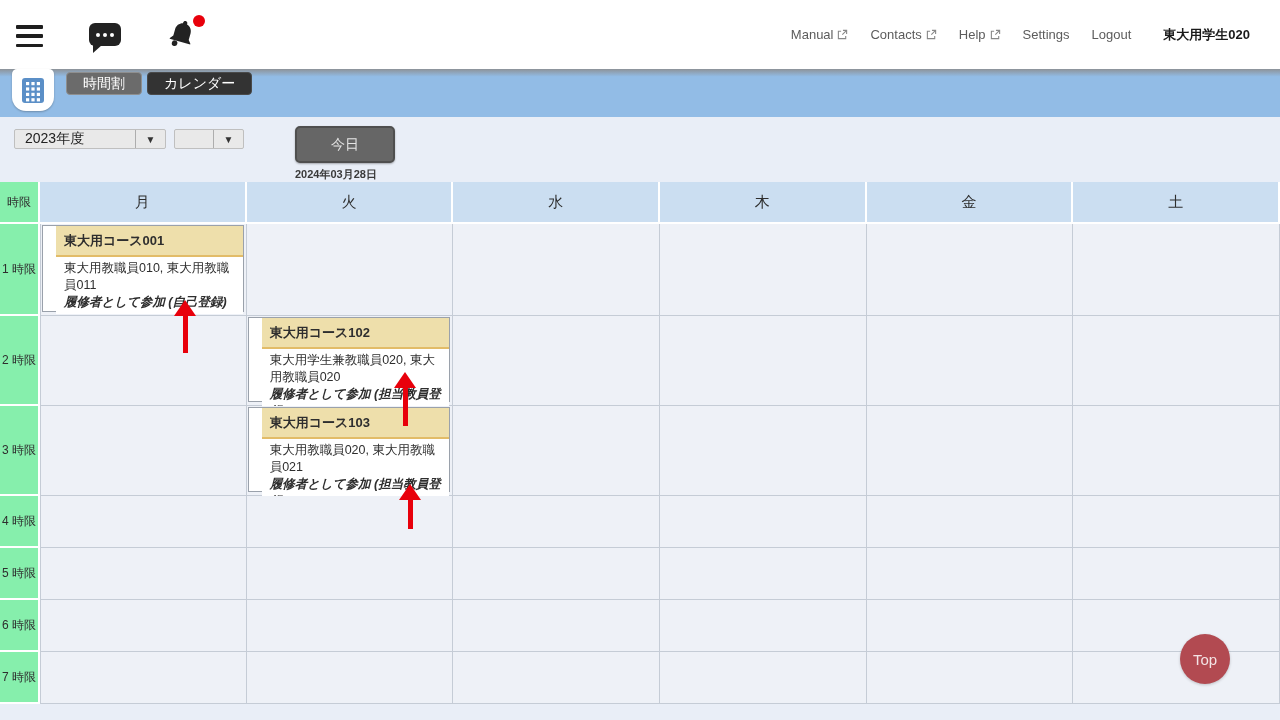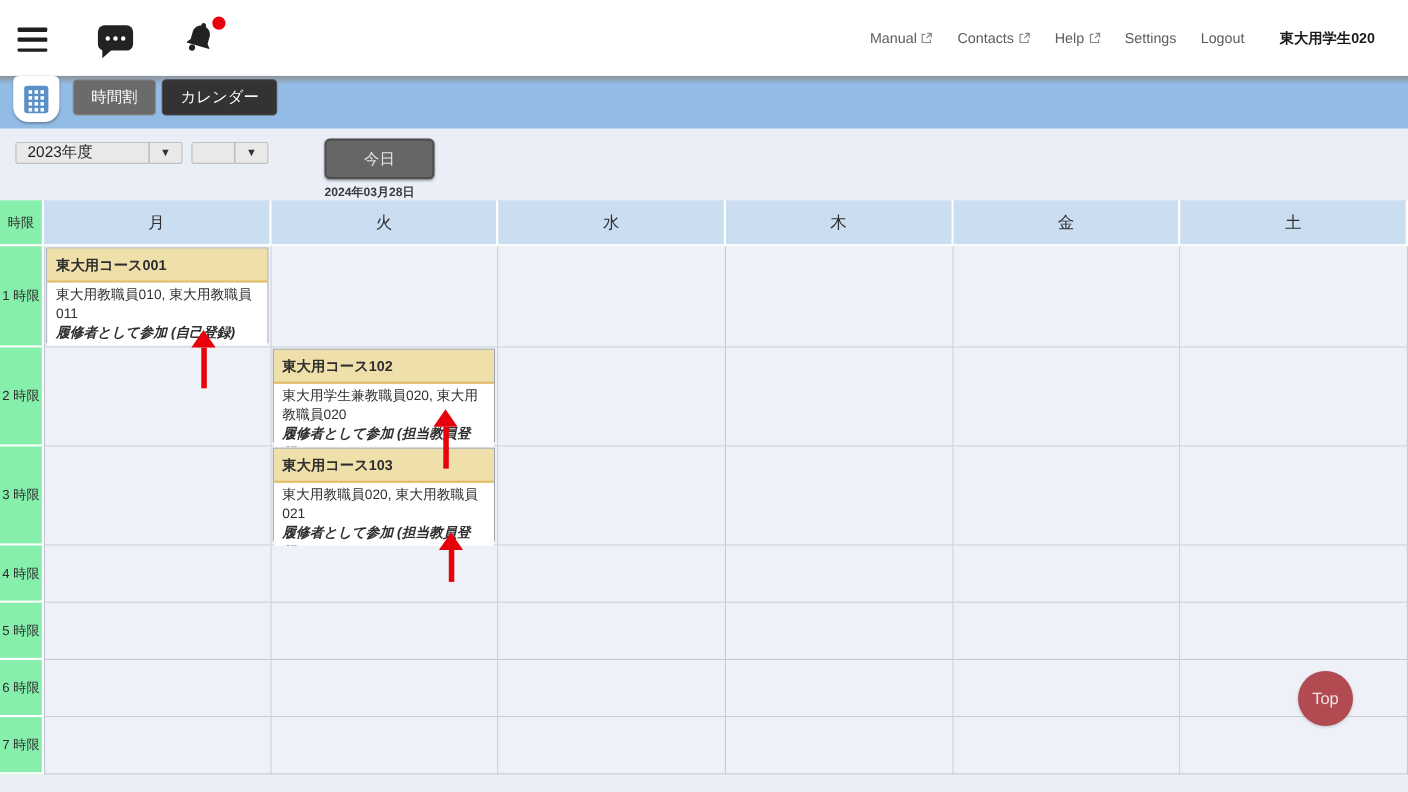--- a/index.html
+++ b/index.html
@@ -20,21 +20,21 @@
   .red-dot { position:absolute; top:-3px; right:-2px; width:12px; height:12px; background:#e8000b; border-radius:50%; }
   .topbar-right { display:flex; align-items:center; gap:22px; }
   .nav-link { font-size:13px; color:#5c5c5c; display:flex; align-items:center; gap:4px; cursor:pointer; }
   .ext { width:11px; height:11px; display:inline-block; }
   .username { font-size:13px; color:#1a1a1a; font-weight:700; margin-left:10px; }
 
   
   .bluebar { height:48px; background:linear-gradient(180deg,#8d9298 0%, #92bce6 16%, #92bce6 100%); position:relative; }
   .app-icon-box { position:absolute; left:12px; top:0; width:42px; height:42px; background:#fff; border-radius:5px 5px 14px 14px; display:flex; align-items:center; justify-content:center; box-shadow:0 1px 2px rgba(0,0,0,.25); }
   .tabs { position:absolute; left:66px; top:3px; display:flex; gap:5px; }
-  .tab { height:33px; padding:0 16px; display:flex; align-items:center; font-size:14px; color:#fff; border-radius:4px; cursor:pointer; }
+  .tab { height:23px; padding:0 16px; display:flex; align-items:center; font-size:14px; color:#fff; border-radius:4px; cursor:pointer; }
   .tab-inactive { background:#6b6b6b; border:1px solid #8f8f8f; }
   .tab-active { background:#333333; border:1px solid #4a4a4a; }
 
   
   .controls { height:65px; position:relative; background:#e9eef7; }
   .select { position:absolute; top:12px; height:20px; background:#e9e9e9; border:1px solid #bfbfbf; border-radius:2px; display:flex; align-items:flex-end; cursor:pointer; }
   .select .sel-text { flex:1; font-size:14px; color:#222; padding:0 10px; }
   .select .sel-arrow { width:30px; height:100%; border-left:1px solid #adadad; display:flex; align-items:center; justify-content:center; font-size:10px; color:#333; }
   .sel-year { left:14px; width:152px; }
   .sel-term { left:174px; width:70px; }
@@ -44,35 +44,35 @@
 
   
   .grid { display:grid; grid-template-columns:40px repeat(6,1fr); grid-template-rows:42px 92px 90px 90px 52px 52px 52px 52px; width:1280px; }
   .corner, .time { background:#86efac; border-right:2px solid #fff; border-bottom:2px solid #fff; display:flex; align-items:center; justify-content:center; font-size:12px; color:#2e2e2e; white-space:nowrap; }
   .dayhead { background:#cbdef1; border-right:2px solid #fff; border-bottom:2px solid #fff; display:flex; align-items:center; justify-content:center; font-size:15px; color:#2e2e2e; }
   .dayhead:last-child { border-right:none; }
   .cell { background:#eef1f7; border-right:1px solid #c5ccd6; border-bottom:1px solid #c5ccd6; position:relative; }
   .cell.c1 { border-left:1px solid #c5ccd6; }
 
   
-  .card { margin:1px 2px 0 1px; height:calc(100% - 4px); border:1px solid #9aa1ab; display:flex; flex-direction:column; cursor:pointer; background:#fff; }
+  .card { margin:1px 2px 0 1px; height:calc(100% - 4px); border:1px solid #9aa1ab; display:flex; flex-direction:column; cursor:pointer; background:#fff;padding-left:13px; }
   .card-head { background:#eedfab; border-bottom:2px solid #e2bc68; font-weight:700; font-size:13px; color:#2e2e2e; padding:6px 8px 5px; }
   .card-body { flex:1; background:#fff; font-size:12.5px; color:#2e2e2e; padding:3px 8px; line-height:1.35; }
   .card-role { font-style:italic; font-weight:700; }
 
   
   .arrow { position:absolute; width:22px; z-index:20; pointer-events:none; }
   .arrow .head { width:0; height:0; border-left:11px solid transparent; border-right:11px solid transparent; border-bottom:16px solid #e8000b; }
   .arrow .shaft { width:5px; background:#e8000b; margin:0 auto; }
   .arrow1 { left:174px; top:300px; } .arrow1 .shaft { height:37px; }
   .arrow2 { left:394px; top:372px; } .arrow2 .shaft { height:38px; }
   .arrow3 { left:399px; top:484px; } .arrow3 .shaft { height:29px; }
 
   
-  .top-btn { position:absolute; left:1180px; top:610px; width:50px; height:50px; border-radius:50%; background:#b24a51; color:#f3e3e4; font-size:15px; display:flex; align-items:center; justify-content:center; cursor:pointer; box-shadow:0 1px 3px rgba(0,0,0,.2); z-index:30; }
+  .top-btn { position:absolute; left:1180px; top:634px; width:50px; height:50px; border-radius:50%; background:#b24a51; color:#f3e3e4; font-size:15px; display:flex; align-items:center; justify-content:center; cursor:pointer; box-shadow:0 1px 3px rgba(0,0,0,.2); z-index:30; }
 </style>
 </head>
 <body>
 
 <div class="topbar">
   <div class="topbar-left">
     <div class="hamburger">
         <span></span>
         <span></span>
         <span></span>

